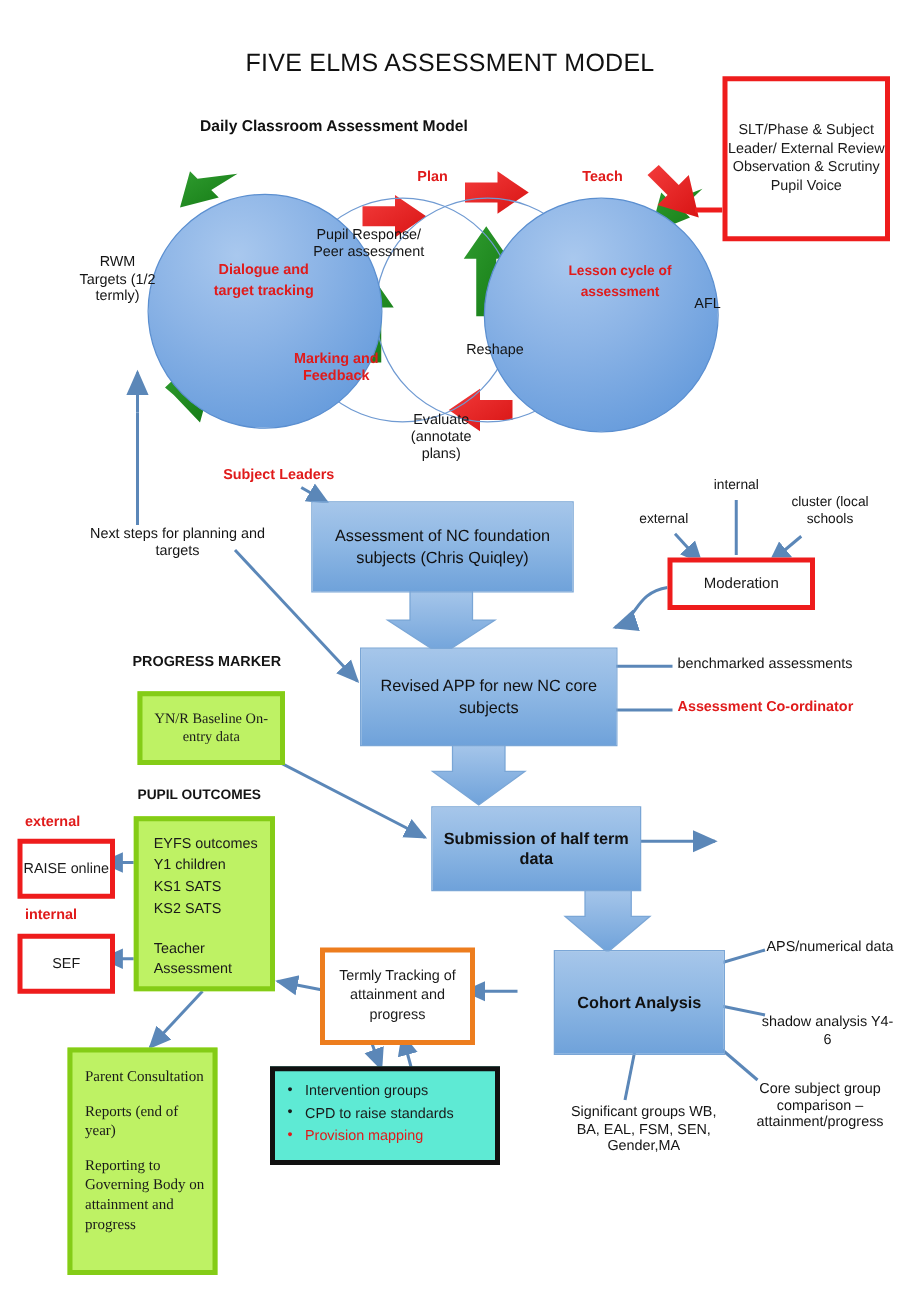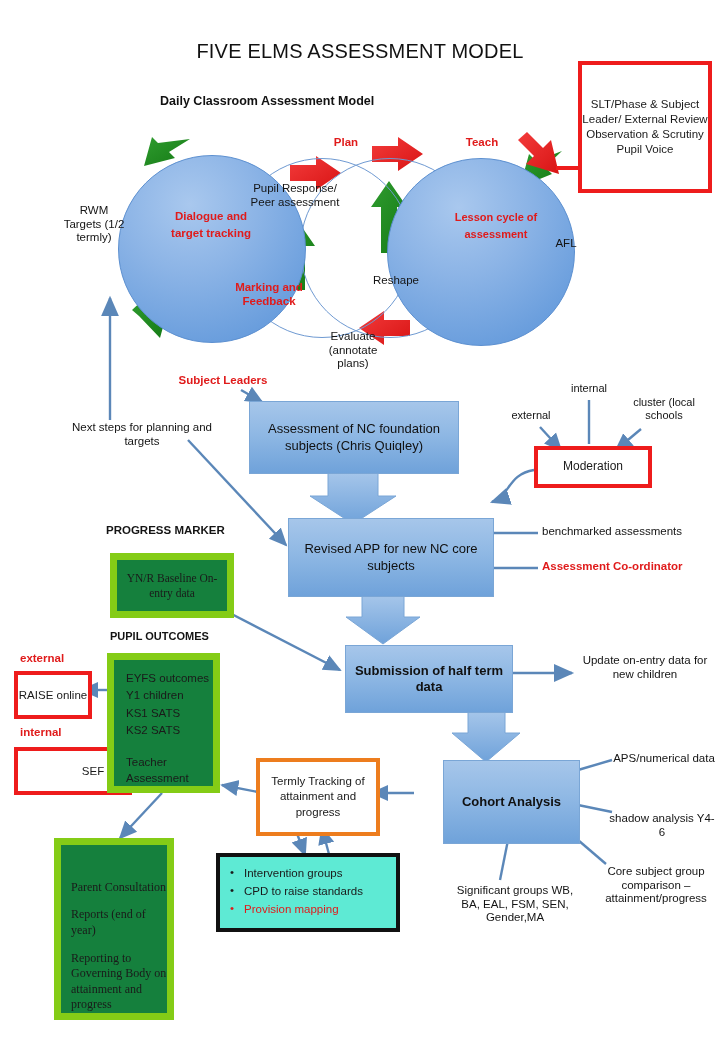--- a/index.html
+++ b/index.html
@@ -22,21 +22,21 @@
              border:1px solid #5b8fd0;}
   .circ-open{border:1px solid #6f9ad2;background:transparent;}
 
   
   .bluebox{background:linear-gradient(180deg,#a6c6ea 0%,#8fb8e4 45%,#6fa2da 100%);
            border:1px solid #7aa6d6;color:#111;display:flex;align-items:center;
            justify-content:center;text-align:center;font-size:13px;line-height:1.25;}
   .bluebox.bld{font-weight:bold;}
   .redbox{background:#fff;border:4px solid #ee1c1c;display:flex;align-items:center;
           justify-content:center;text-align:center;font-size:11.5px;line-height:1.3;}
-  .navybox{background:#15803d;border:7px solid #84cc16;display:flex;
+  .navybox{background:#bef264;border:4px solid #84cc16;display:flex;
            align-items:flex-start;justify-content:flex-start;}
   .orangebox{background:#fff;border:4px solid #ed7d1e;display:flex;align-items:center;
              justify-content:center;text-align:center;font-size:11.5px;line-height:1.32;}
   .blackbox{background:#5eead4;border:4px solid #111;}
   .serif{font-family:"Liberation Serif",serif;}
 
   .bullets{list-style:none;margin:0;padding:0;font-size:11.5px;line-height:1.55;}
   .bullets li{position:relative;padding-left:16px;}
   .bullets li:before{content:"\2022";position:absolute;left:2px;top:-1px;}
   .bullets li.r{color:#e01b1b;}
@@ -204,53 +204,52 @@
   <div class="abs redbox" style="left:534px;top:446px;width:110px;height:34px;font-size:12px;">
     <span>Moderation</span>
   </div>
 
   <div class="abs lbl" style="left:552px;top:382px;width:74px;font-size:11px;">internal</div>
   <div class="abs lbl" style="left:498px;top:409px;width:66px;font-size:11px;">external</div>
   <div class="abs lbl" style="left:614px;top:396px;width:100px;font-size:11px;">cluster (local schools</div>
 
   <div class="abs lbl" style="left:542px;top:525px;width:172px;font-size:11.5px;text-align:left;">benchmarked assessments</div>
   <div class="abs lbl red-bold" style="left:542px;top:560px;width:178px;font-size:11.5px;text-align:left;">Assessment Co-ordinator</div>
-  <div class="abs lbl" style="left:576px;top:654px;width:138px;font-size:11.5px;">Update on-entry data for new children</div>
   <div class="abs lbl" style="left:612px;top:752px;width:104px;font-size:11.5px;">APS/numerical data</div>
   <div class="abs lbl" style="left:608px;top:812px;width:108px;font-size:11.5px;">shadow analysis Y4-6</div>
   <div class="abs lbl" style="left:596px;top:865px;width:120px;font-size:11.5px;">Core subject group comparison – attainment/progress</div>
   <div class="abs lbl" style="left:452px;top:884px;width:126px;font-size:11.5px;">Significant groups WB, BA, EAL, FSM, SEN, Gender,MA</div>
 
   <div class="abs navybox serif" style="left:110px;top:553px;width:110px;height:51px;align-items:center;justify-content:center;">
     <span style="font-size:11.5px;line-height:1.3;text-align:center;">YN/R Baseline On-entry data</span>
   </div>
 
   <div class="abs redbox" style="left:14px;top:671px;width:70px;height:40px;font-size:11.5px;">
     <span>RAISE online</span>
   </div>
 
-  <div class="abs redbox" style="left:14px;top:747px;width:70px;height:40px;font-size:11.5px;padding-left:40px;">
+  <div class="abs redbox" style="left:14px;top:747px;width:70px;height:40px;font-size:11.5px;">
     <span>SEF</span>
   </div>
 
   <div class="abs navybox" style="left:107px;top:653px;width:113px;height:140px;flex-direction:column;padding:10px 0 0 12px;box-sizing:border-box;">
     <div style="font-size:11.5px;line-height:1.5;text-align:left;">
       <div>EYFS outcomes</div>
       <div>Y1 children</div>
       <div>KS1 SATS</div>
       <div>KS2 SATS</div>
     </div>
     <div style="font-size:11.5px;line-height:1.35;text-align:left;margin-top:16px;max-width:80px;">Teacher Assessment</div>
   </div>
 
   <div class="abs orangebox" style="left:256px;top:758px;width:116px;height:70px;">
     <span style="padding:0 4px;">Termly Tracking of attainment and progress</span>
   </div>
 
-  <div class="abs navybox serif" style="left:54px;top:838px;width:120px;height:182px;flex-direction:column;padding:12px 0 0 10px;box-sizing:border-box;justify-content:flex-end;">
+  <div class="abs navybox serif" style="left:54px;top:838px;width:120px;height:182px;flex-direction:column;padding:12px 0 0 10px;box-sizing:border-box;">
     <div style="font-size:12px;line-height:1.3;text-align:left;">Parent Consultation</div>
     <div style="font-size:12px;line-height:1.3;text-align:left;margin-top:12px;">Reports (end of year)</div>
     <div style="font-size:12px;line-height:1.3;text-align:left;margin-top:12px;">Reporting to Governing Body on attainment and progress</div>
   </div>
 
   <div class="abs blackbox" style="left:216px;top:853px;width:184px;height:79px;padding:8px 0 0 8px;box-sizing:border-box;">
     <ul class="bullets">
       <li>Intervention groups</li>
       <li>CPD to raise standards</li>
       <li class="r">Provision mapping</li>

